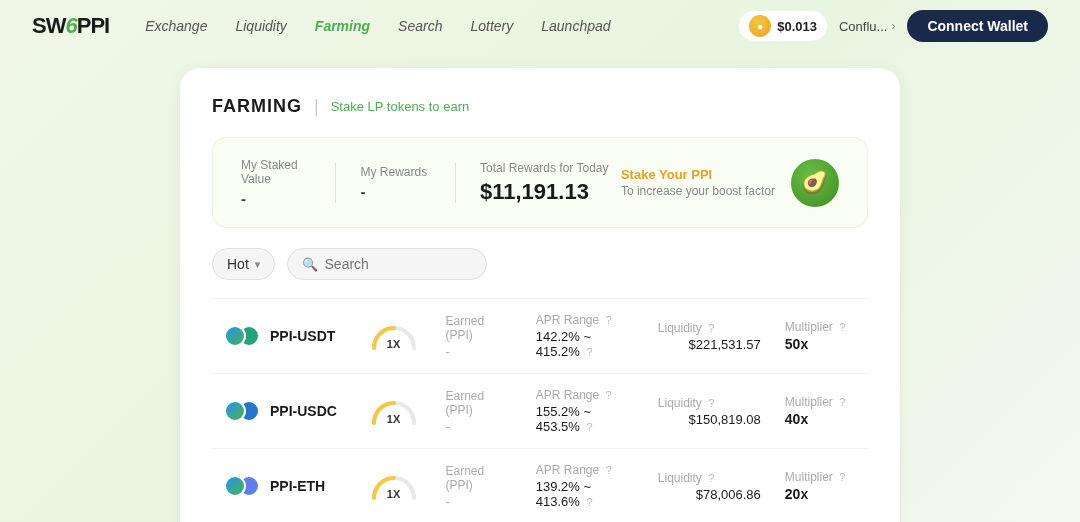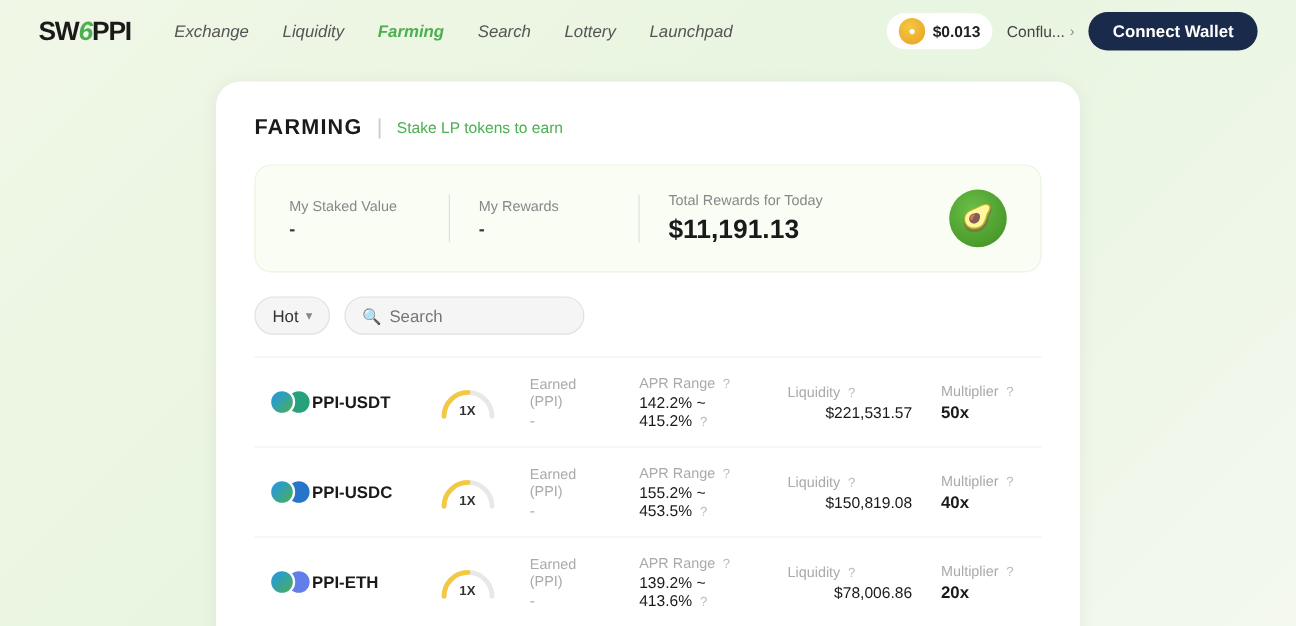--- a/index.html
+++ b/index.html
@@ -188,21 +188,21 @@
     
     .farm-table { width: 100%; border-collapse: collapse; }
     .farm-row {
       border-top: 1px solid #f0f0f0;
     }
     .farm-row td {
       padding: 14px 12px;
       vertical-align: middle;
     }
     .pair-cell {
-      display: flex; align-items: center; 
+      display: flex; align-items: center; gap: 10px;
     }
     .pair-icons {
       position: relative; width: 36px; height: 28px;
     }
     .pair-icon-1, .pair-icon-2 {
       width: 22px; height: 22px;
       border-radius: 50%;
       position: absolute;
       border: 2px solid white;
     }
@@ -273,20 +273,24 @@
       <div class="stat-divider"></div>
       <div class="stat-item">
         <div class="stat-label">My Rewards</div>
         <div class="stat-value">-</div>
       </div>
       <div class="stat-divider"></div>
       <div class="stat-item stat-total">
         <div class="stat-label">Total Rewards for Today</div>
         <div class="stat-value">$11,191.13</div>
       </div>
+      <div class="stake-promo">
+        <span class="stake-promo-link">Stake Your PPI</span>
+        <span class="stake-promo-desc">To increase your boost factor</span>
+      </div>
       <div class="avocado-emoji">🥑</div>
     </div>
 
     <div class="filter-row">
       <div class="filter-select">
         <span>Hot</span>
         <span class="caret">▾</span>
       </div>
       <div class="search-box">
         <span class="search-icon">🔍</span>

